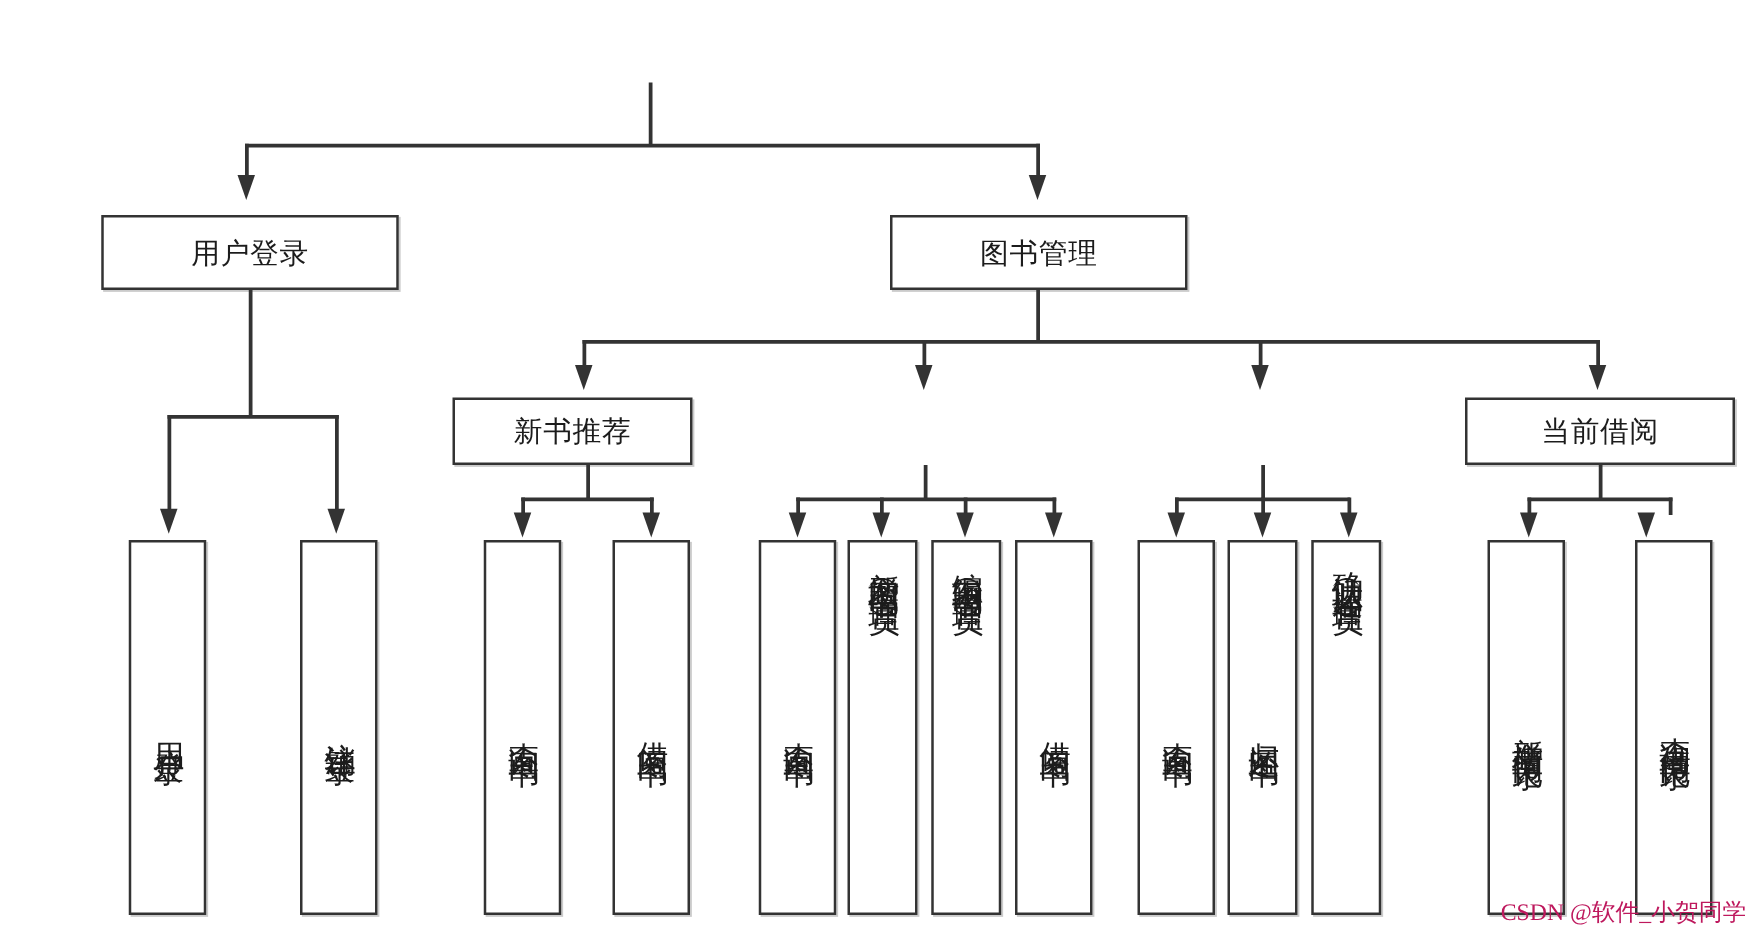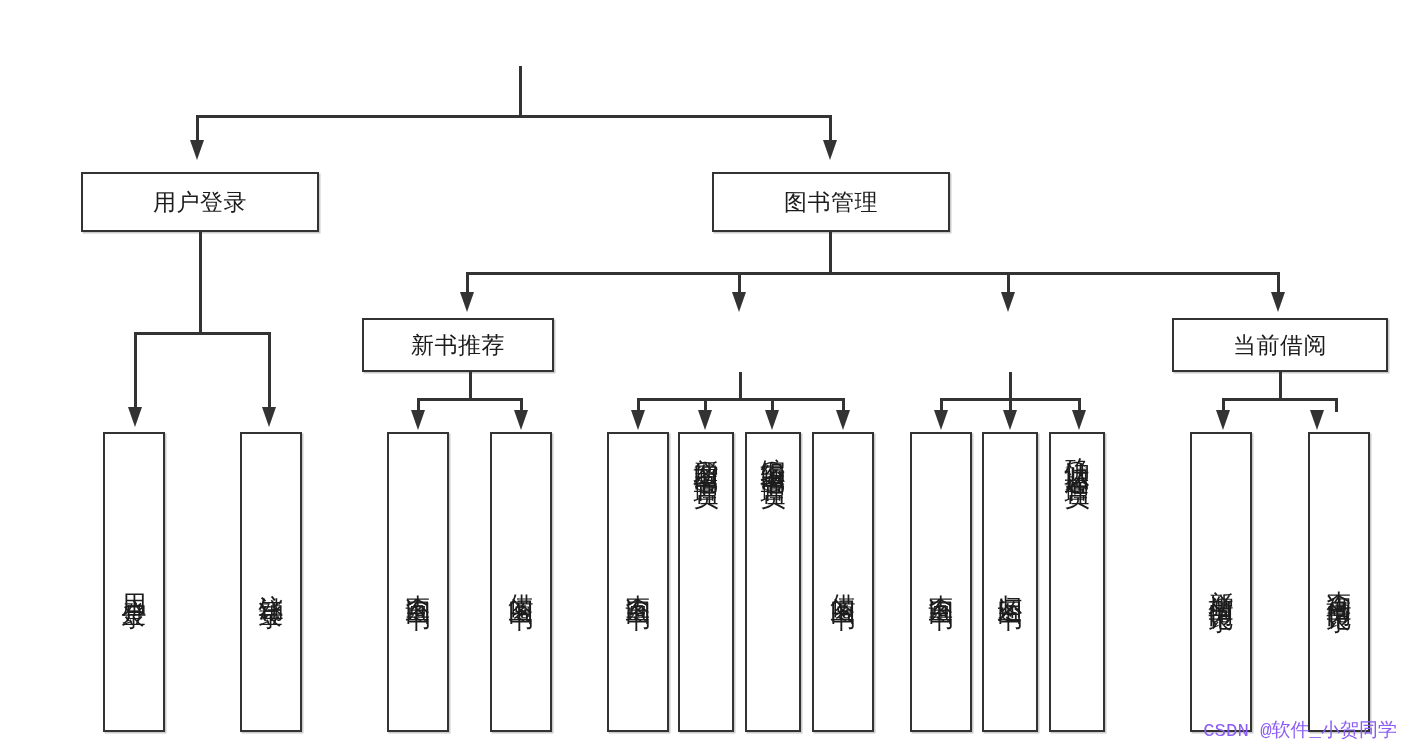--- a/index.html
+++ b/index.html
@@ -74,23 +74,23 @@
     border-left: 7px solid transparent;
     border-right: 7px solid transparent;
     border-top: 20px solid #333333;
   }
   
   #watermark {
     position: absolute;
     right: 8px;
     bottom: 4px;
     font-size: 19px;
-    color: #8b5cf6;
+    color: #be185d;
     white-space: nowrap;
-    font-family: Liberation Mono, monospace;
+    font-family: Liberation Serif, serif;
   }
 </style>
 </head>
 <body>
 
 <div id="diagram-root">
 
 
   <div class="seg v" style="left:519px; top:66px; width:2.5px; height:51px;"></div>
 

